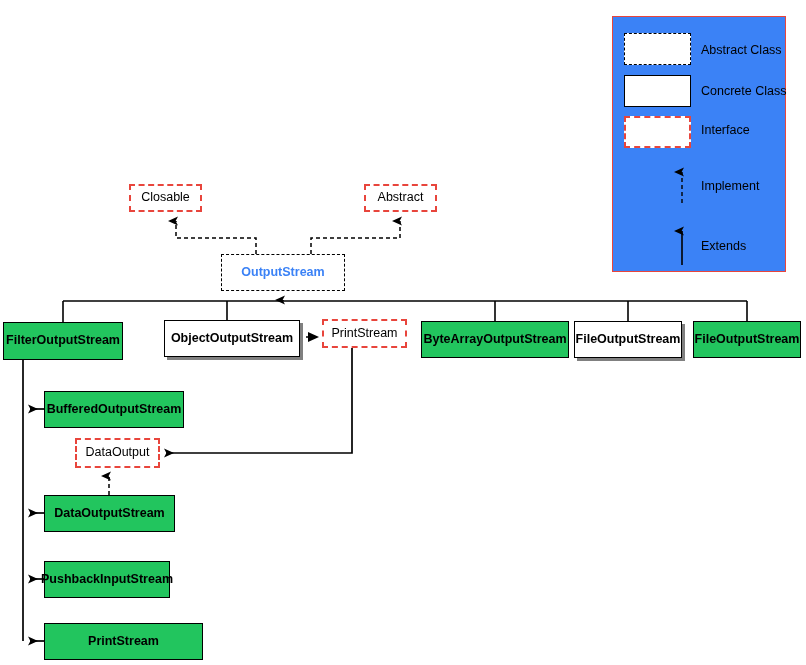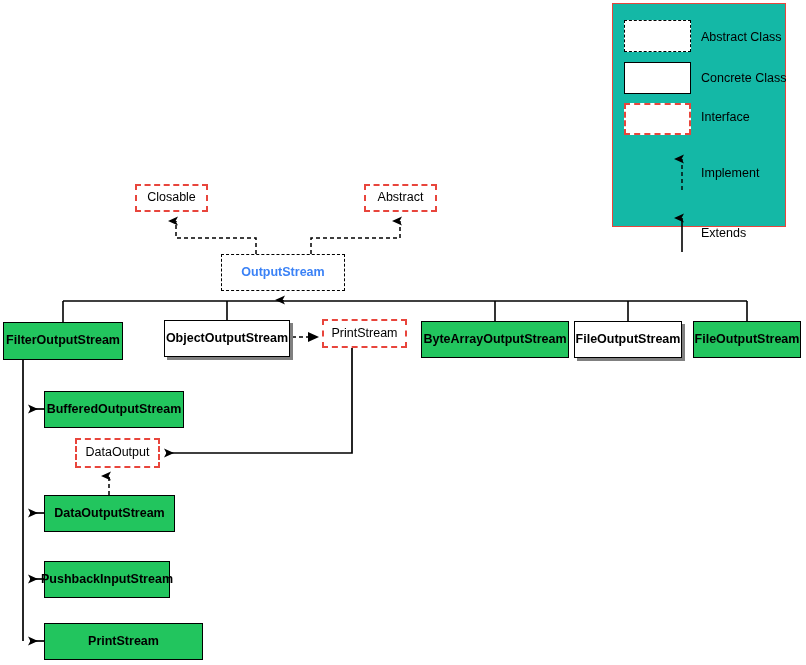--- a/index.html
+++ b/index.html
@@ -59,25 +59,25 @@
     border: 2px dashed #e8453c;
     background: #ffffff;
     font-weight: normal;
     font-size: 12.5px;
     color: #000000;
   }
   
   #legend {
     position: absolute;
     left: 612px;
-    top: 3px;
+    top: 16px;
     width: 174px;
-    height: 224px;
+    height: 256px;
     border: 1.4px solid #e8453c;
-    background: #14b8a6;
+    background: #3b82f6;
     box-sizing: border-box;
   }
   .legend-swatch {
     position: absolute;
     box-sizing: border-box;
     background: #ffffff;
   }
   .sw-abstract {
     left: 11px; top: 16px; width: 67px; height: 32px;
     border: 1.4px dashed #000000;
@@ -156,33 +156,33 @@
     <g>
       <line x1="23" y1="360" x2="23" y2="641" stroke="#000000" stroke-width="1.7"></line>
       <path d="M 44,409 L 30,409" stroke="#000000" stroke-width="1.7" fill="none" marker-end="url(#arrowLeftSolid)"></path>
       <path d="M 44,513 L 30,513" stroke="#000000" stroke-width="1.7" fill="none" marker-end="url(#arrowLeftSolid)"></path>
       <path d="M 44,579 L 30,579" stroke="#000000" stroke-width="1.7" fill="none" marker-end="url(#arrowLeftSolid)"></path>
       <path d="M 44,641 L 30,641" stroke="#000000" stroke-width="1.7" fill="none" marker-end="url(#arrowLeftSolid)"></path>
     </g>
   </svg>
 
   <div id="nodes">
-      <div class="node cls-interface" style="left: 135px; top: 184px; width: 73px; height: 28px;">
+      <div class="node cls-interface" style="left: 129px; top: 184px; width: 73px; height: 28px;">
         <span>Closable</span>
       </div>
       <div class="node cls-interface" style="left: 364px; top: 184px; width: 73px; height: 28px;">
         <span>Abstract</span>
       </div>
       <div class="node cls-abstract" style="left: 221px; top: 254px; width: 124px; height: 37px;">
         <span>OutputStream</span>
       </div>
       <div class="node cls-concrete" style="left: 3px; top: 322px; width: 120px; height: 38px;">
         <span>FilterOutputStream</span>
       </div>
-      <div class="node cls-concrete-shadow" style="left: 164px; top: 320px; width: 126px; height: 37px;">
+      <div class="node cls-concrete-shadow" style="left: 164px; top: 320px; width: 136px; height: 37px;">
         <span>ObjectOutputStream</span>
       </div>
       <div class="node cls-interface" style="left: 322px; top: 319px; width: 85px; height: 29px;">
         <span>PrintStream</span>
       </div>
       <div class="node cls-concrete" style="left: 421px; top: 321px; width: 148px; height: 37px;">
         <span>ByteArrayOutputStream</span>
       </div>
       <div class="node cls-concrete-shadow" style="left: 574px; top: 321px; width: 108px; height: 37px;">
         <span>FileOutputStream</span>

